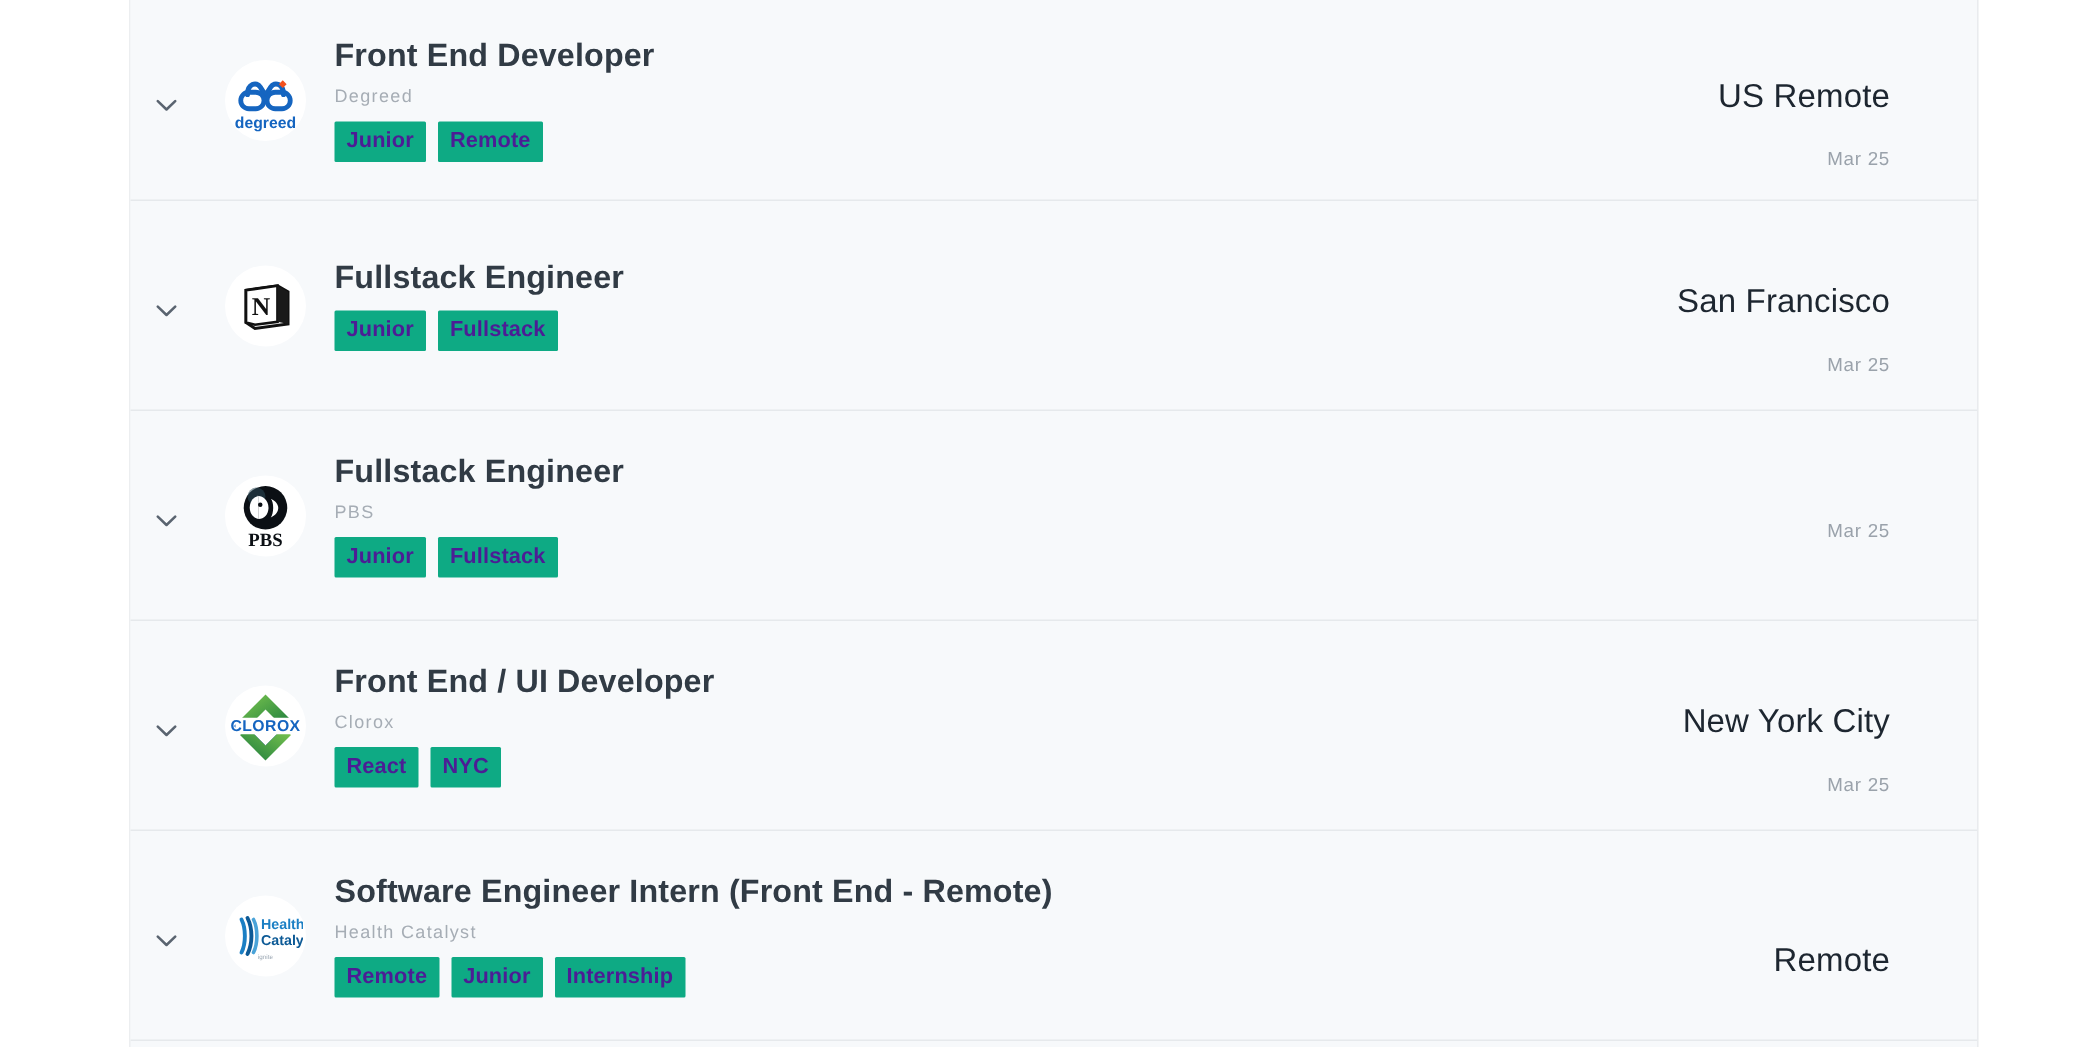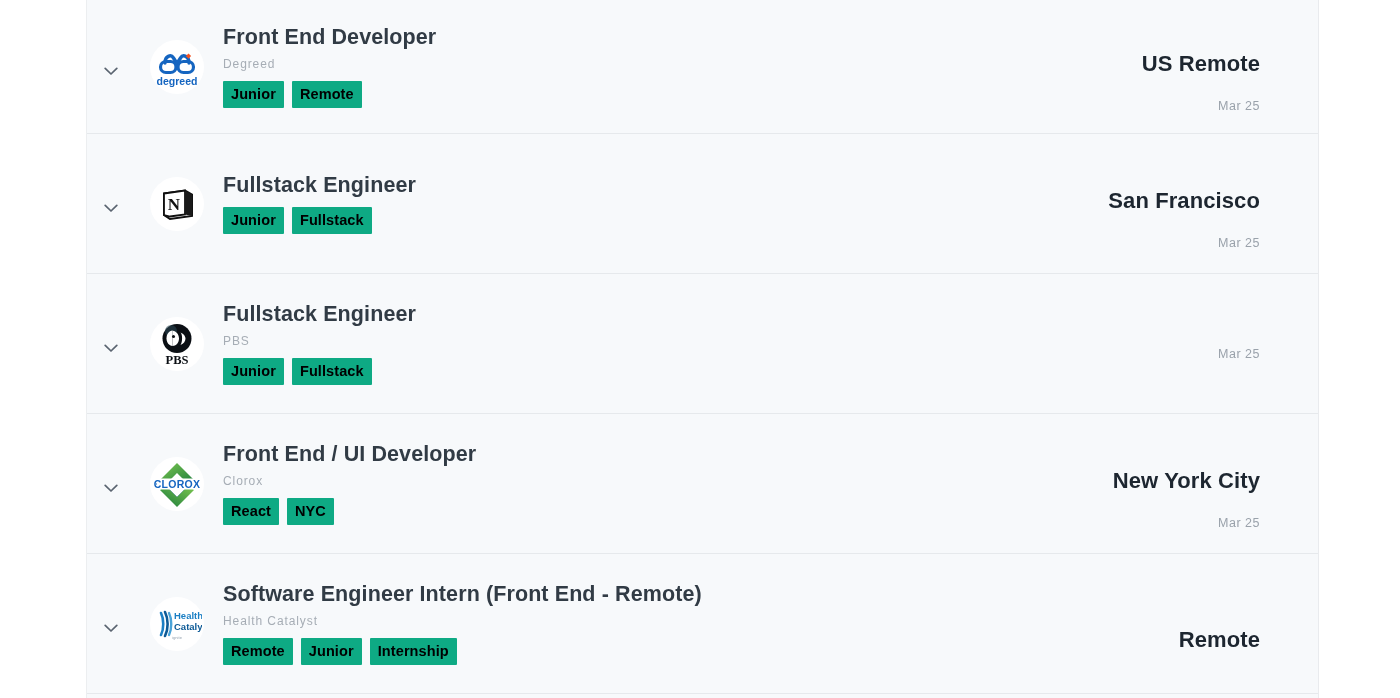--- a/index.html
+++ b/index.html
@@ -102,41 +102,41 @@
     white-space: nowrap;
   }
   .tags {
     margin-top: 9px;
     display: flex;
     gap: 8px;
   }
   .tag {
     display: inline-block;
     background: #0eaa84;
-    color: #000000;
+    color: #4c1d95;
     font-size: 14.5px;
     font-weight: bold;
     line-height: 1;
     padding: 6px 8px 7px 8px;
     border-radius: 1px;
     letter-spacing: 0.1px;
     white-space: nowrap;
   }
 
   
   .meta-cell {
     flex: 0 0 auto;
     width: 330px;
     padding-right: 58px;
     text-align: right;
   }
   .location {
     font-size: 22px;
     color: #1d2630;
-    font-weight: 700;
+    font-weight: 400;
     line-height: 1.15;
     letter-spacing: 0.1px;
     white-space: nowrap;
     margin-top: 32px;
   }
   .date {
     font-size: 12.5px;
     color: #9aa2ab;
     letter-spacing: 0.5px;
     margin-top: 22px;

